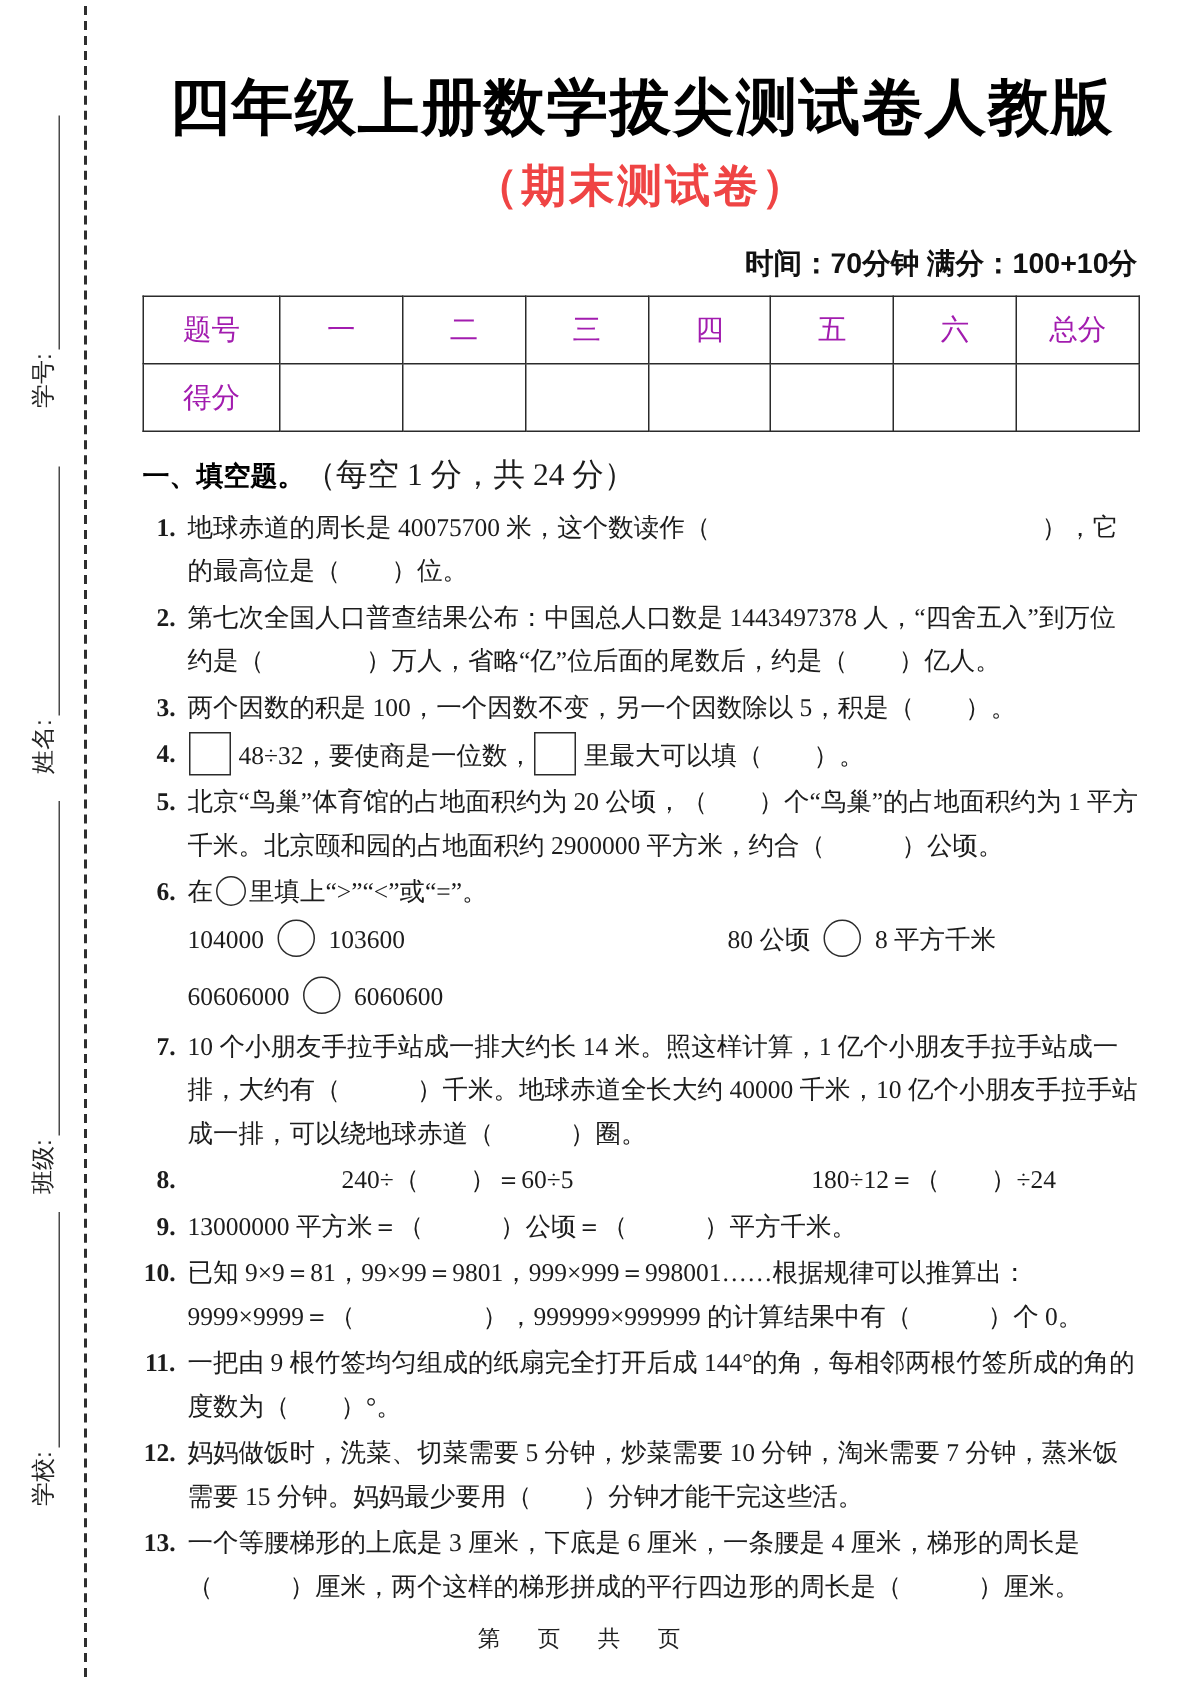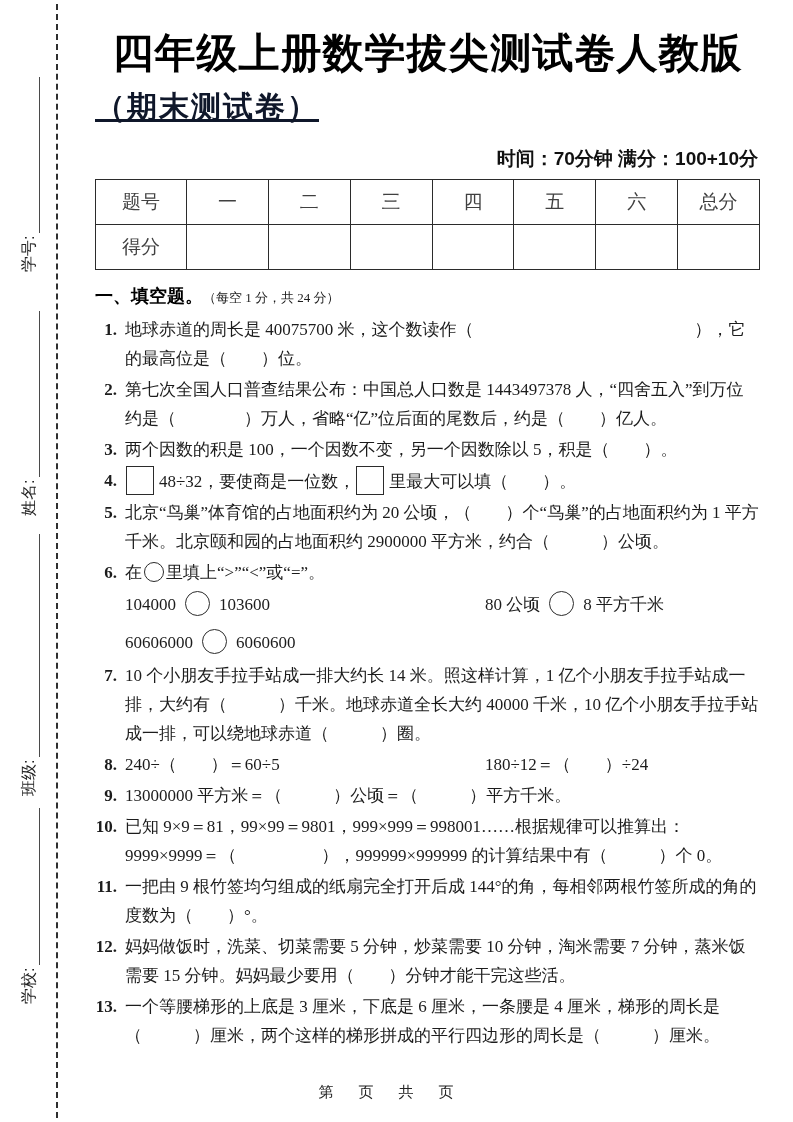--- a/index.html
+++ b/index.html
@@ -30,49 +30,49 @@
   }
   .f-xuehao  { top:272px;  width:195px; }
   .f-xingming{ top:516px;  width:205px; }
   .f-banji   { top:796px;  width:262px; }
   .f-xuexiao { top:1004px; width:196px; }
 
   
   .main { position:absolute; left:95px; top:0; width:665px; }
 
   .title {
-    margin:28px 0 0; text-align:center;
+    margin:46px 0 0; text-align:center;
     font:bold 41px/1.25 "Liberation Sans","DejaVu Sans",sans-serif;
     letter-spacing:1px; color:#000;
   }
   .subtitle {
-    margin:8px 0 0; text-align:left;
+    margin:8px 0 0; text-align:center;
     font:bold 30px/1.3 "Liberation Sans","DejaVu Sans",sans-serif;
-    letter-spacing:2px; color:#0f172a;text-decoration:underline;
+    letter-spacing:2px; color:#ef4444;
   }
   .meta {
     margin-top:22px; text-align:right; padding-right:2px;
     font:600 19px/1.2 "Liberation Sans","DejaVu Sans",sans-serif;
     color:#111;
   }
 
   table.score { border-collapse:collapse; width:100%; margin-top:8px; table-layout:fixed; }
   table.score td {
     border:1.7px solid #2b2b2b; height:42px;
     text-align:center; vertical-align:middle;
-    font-size:19px; color:#404040;
+    font-size:19px; color:#a21caf;
   }
   table.score td.head-col { width:88px; }
 
   .section-head { margin-top:14px; font-size:17px; }
   .section-head .sec-title {
     font-family:Liberation Serif, serif;
     font-weight:bold; font-size:18px; color:#000;
   }
-  .section-head .sec-note { font-size:13px; }
+  .section-head .sec-note { font-size:21px; }
 
   .questions { margin-top:7px; }
   .q { display:flex; font-size:17px; line-height:29px; margin-top:2px; }
   .q-num {
     flex:0 0 30px; width:30px; box-sizing:border-box;
     text-align:right; padding-right:8px; font-weight:bold;
   }
   .q-body { flex:1; min-width:0; }
 
   .blank-box {
@@ -80,21 +80,21 @@
     border:1.6px solid #2b2b2b; background:#fff;
     vertical-align:-8px; margin:0 5px 0 1px;
   }
   .cmp-circle {
     display:inline-block; width:23px; height:23px;
     border:1.6px solid #2b2b2b; border-radius:50%;
     vertical-align:-6px; margin:0 9px; background:#fff;
   }
   .cmp-circle.small { width:18px; height:18px; vertical-align:-4px; margin:0 2px; }
 
-  .two-col { display:grid; grid-template-columns:360px 1fr; }
+  .two-col { display:grid; grid-template-columns:360px 1fr;text-align:center; }
   .cmp-grid { display:grid; grid-template-columns:360px 1fr; row-gap:6px; margin-top:2px; line-height:32px; }
 
   .page-footer {
     position:absolute; left:0; right:16px; bottom:20px;
     text-align:center; font-size:15px; letter-spacing:5px; color:#222;
   }
 </style>
 </head>
 <body>
 

